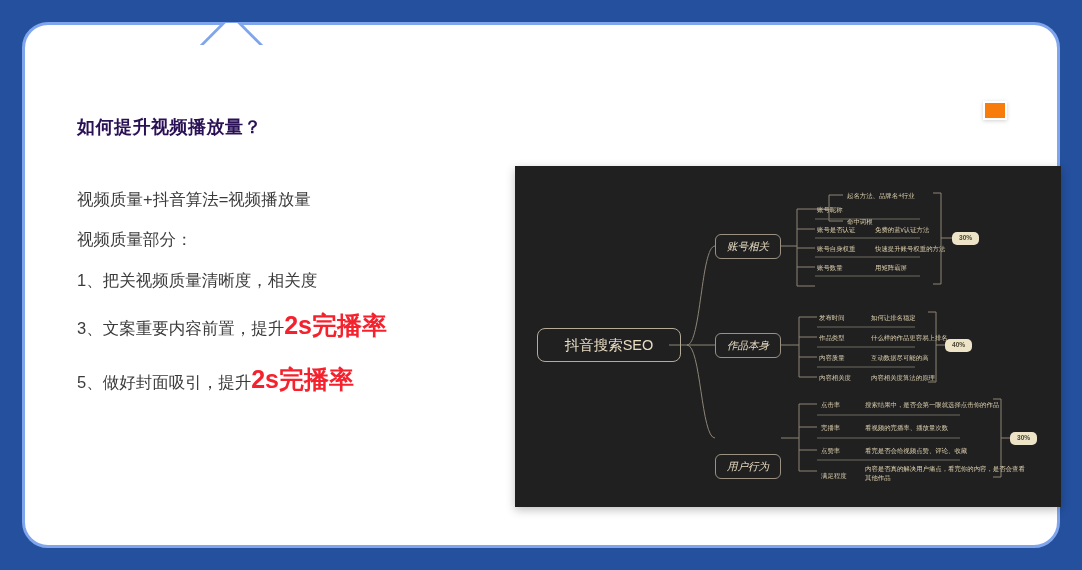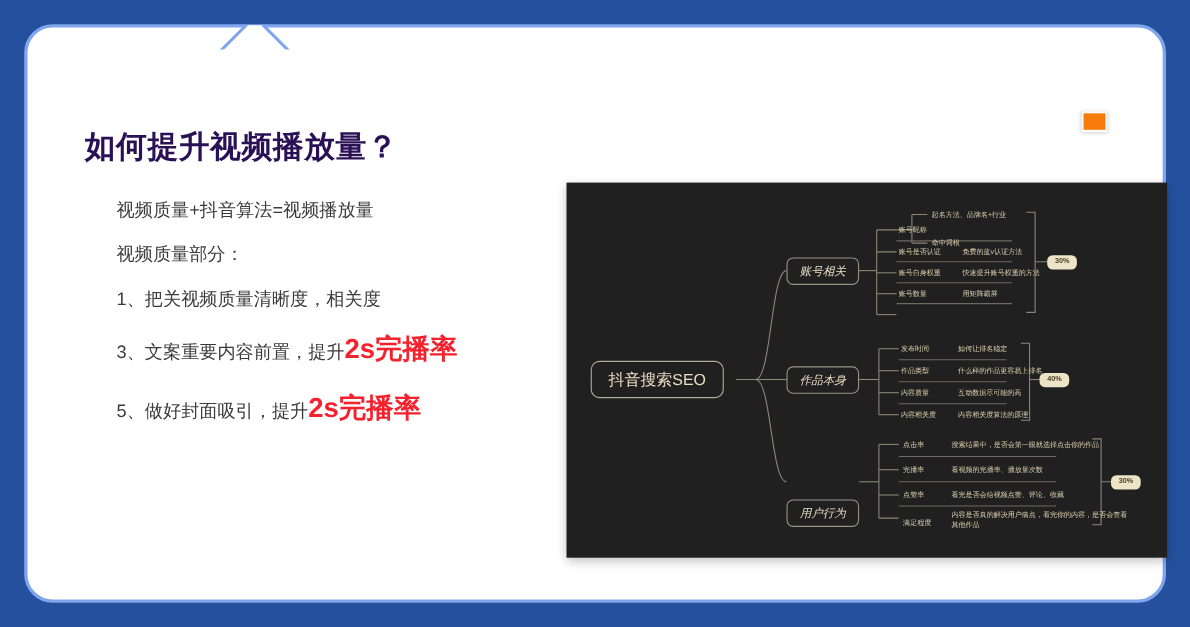--- a/index.html
+++ b/index.html
@@ -25,27 +25,26 @@
     position:absolute;left:7px;top:3px;width:60px;height:60px;
     background:#ffffff;border-left:3px solid #7FA6EC;border-top:3px solid #7FA6EC;
     transform:rotate(45deg);transform-origin:center;border-radius:4px;
   }
   #notch-mask{
     position:absolute;left:160px;top:20px;width:102px;height:14px;background:#ffffff;
   }
   
   #content{position:absolute;left:52px;top:92px;width:420px;}
   #title{
-    font-size:28px;font-weight:bold;color:#2A1055;letter-spacing:.5px;
-    margin:0 0 28px 0;line-height:1.2;
+    font-size:18px;font-weight:bold;color:#2A1055;letter-spacing:.5px;
+    margin:0 0 48px 0;line-height:1.2;
   }
   .line{
     font-size:16.5px;color:#3B3B3B;line-height:1.55;margin-bottom:15px;
     white-space:nowrap;
-    margin-left:29px;
   }
   .line.tight{margin-bottom:13px;}
   .hl{color:#F5212D;font-weight:bold;font-size:25px;}
   
   #marker{
     position:absolute;right:50px;top:76px;width:20px;height:15px;
     background:#F77C0B;border:2px solid #ffffff;
     box-shadow:0 1px 4px rgba(0,0,0,.18);
   }
   
@@ -56,21 +55,21 @@
   }
   #mm-svg{position:absolute;inset:0;width:100%;height:100%;}
   .mm-box{
     position:absolute;box-sizing:border-box;
     border:1px solid #9a9183;border-radius:7px;
     background:transparent;color:#E8DCC2;
     display:flex;align-items:center;justify-content:center;
     white-space:nowrap;
   }
   #root-node{
-    left:22px;top:162px;width:121px;height:34px;font-size:14.5px;
+    left:22px;top:162px;width:144px;height:34px;font-size:14.5px;
     border-radius:8px;border-color:#b5ab99;
   }
   .branch-node{height:25px;font-size:10.5px;border-radius:6px;font-style:italic;}
   .mm-label{
     position:absolute;color:#DCCFAE;font-size:6.4px;white-space:nowrap;
     line-height:1.45;
   }
   .mm-desc{
     position:absolute;color:#DCCFAE;font-size:6.4px;white-space:nowrap;
     line-height:1.45;

